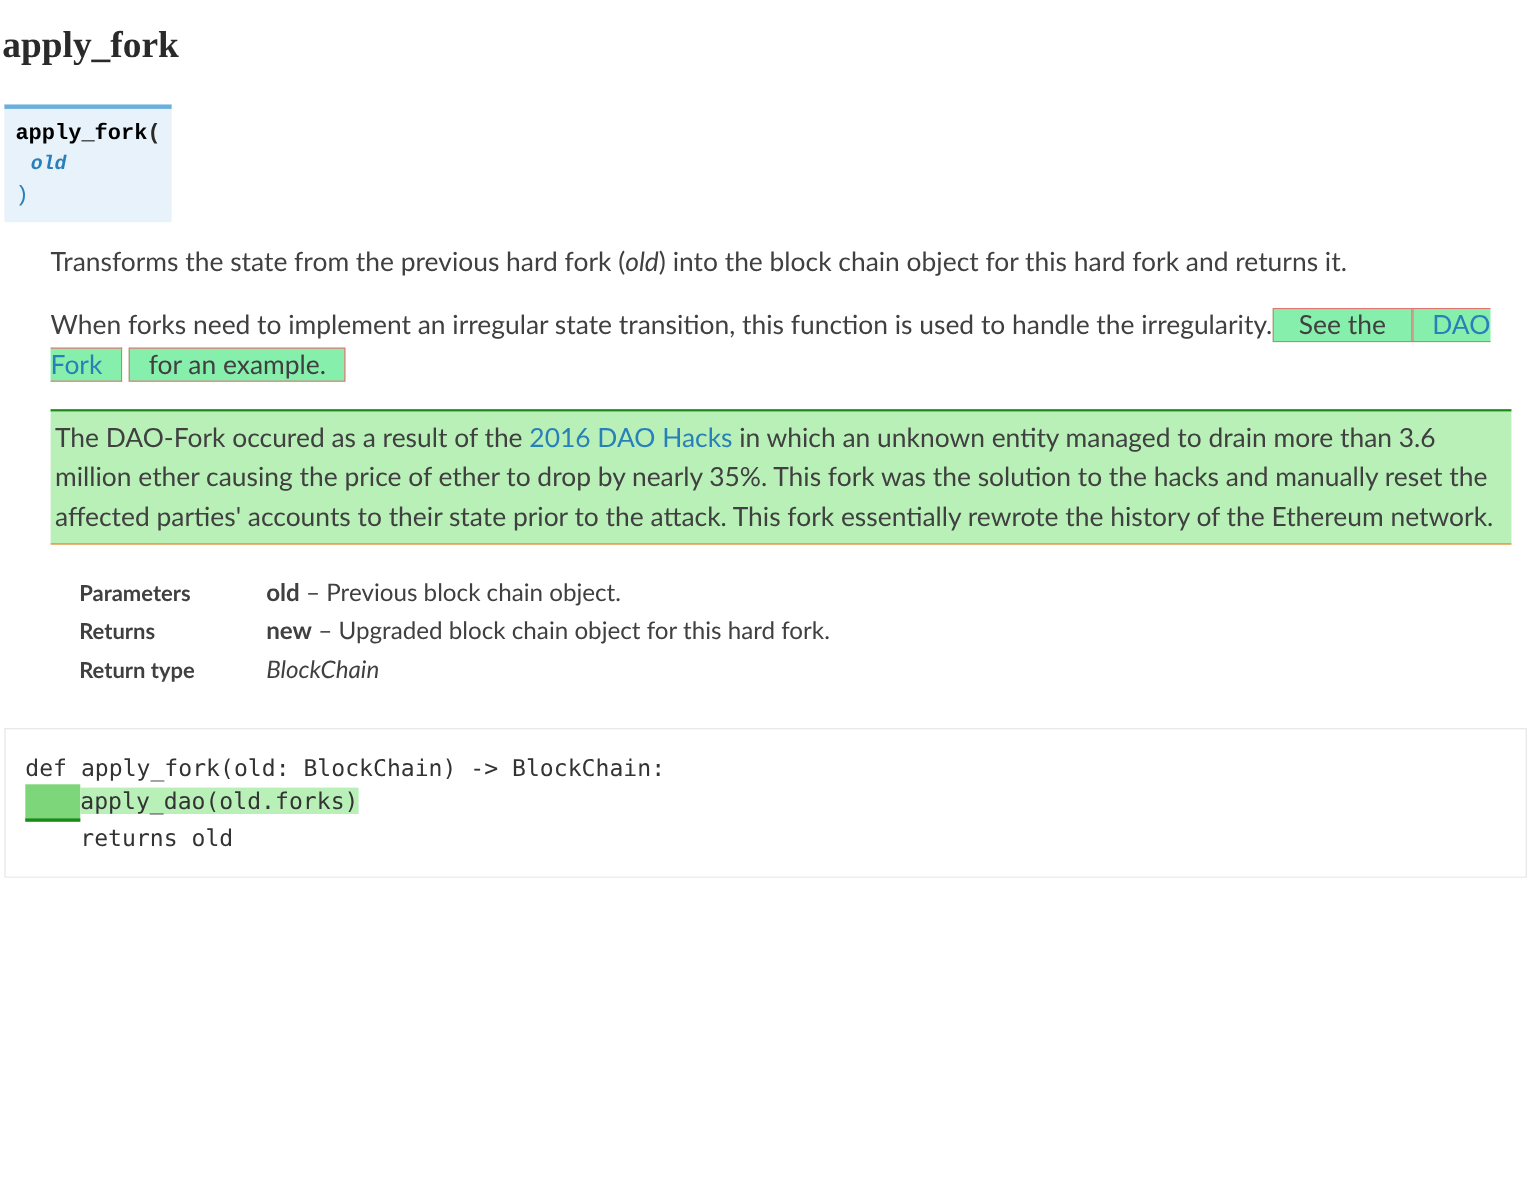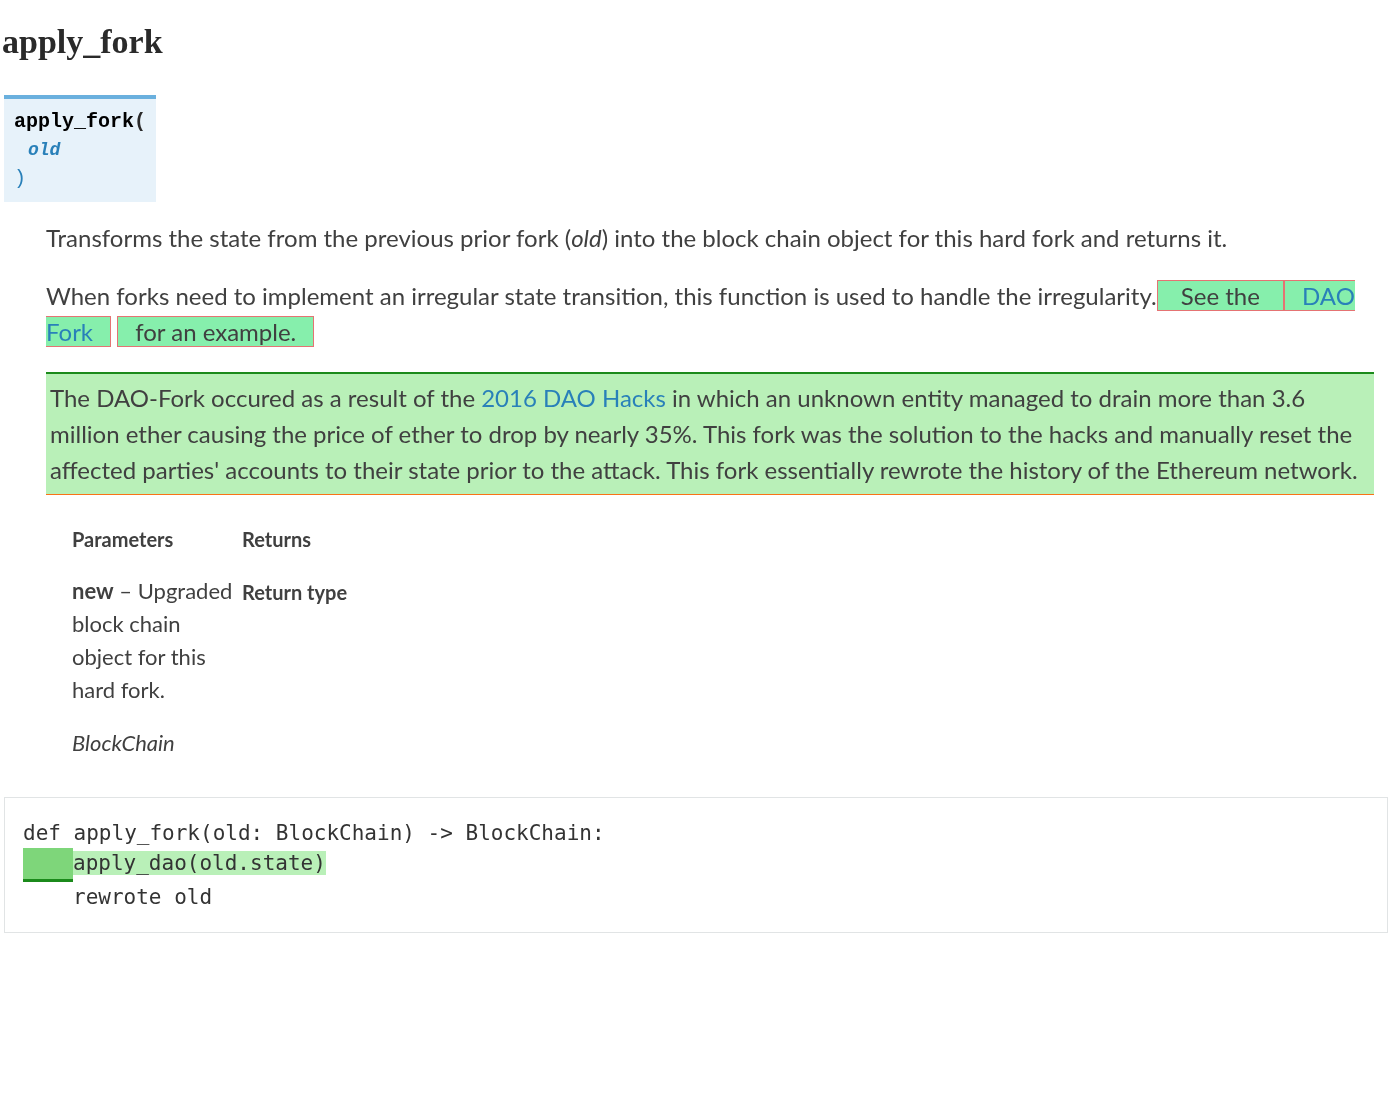--- a/index.html
+++ b/index.html
@@ -65,21 +65,21 @@
   .diff-block {
     border-top: 2px solid #1b8a1b;
     border-bottom: 1px solid #f97316;
     background: #b9f0b8;
     padding: 6px 4px;
     margin-bottom: 26px;
   }
   .field-list {
     display: grid;
     grid-template-columns: 170px 1fr;
-    row-gap: 20px;
+    row-gap: 2px;
     margin-left: 26px;
     margin-bottom: 38px;
     font-size: 22px;
   }
   .field-name {
     font-weight: 700;
     font-size: 20px;
     padding-top: 3px;
   }
   .field-body strong { font-weight: 700; }
@@ -105,45 +105,48 @@
 
 <div class="sig-box">
   <span class="sig-name">apply_fork</span><span class="sig-paren">(</span>
   <span class="sig-param">old</span>
   <span class="sig-close">)</span>
 </div>
 
 <div class="content">
 
   <p>
-    <span>Transforms the state from the previous prior fork (</span><em>old</em><span>) into the block chain object for this hard fork and returns it.</span>
+    <span>Transforms the state from the previous hard fork (</span><em>old</em><span>) into the block chain object for this hard fork and returns it.</span>
   </p>
 
   <p>
     <span>When forks need to implement an irregular state transition, this function is used to handle the irregularity.</span><span class="mk-del"> See the </span> <span class="mk-del"><a>DAO Fork</a></span> <span class="mk-del"> for an example.</span>
   </p>
 
   <div class="diff-block">
     <span class="mk-add">The DAO-Fork occured as a result of the </span><a class="mk-add">2016 DAO Hacks</a><span class="mk-add"> in which an unknown entity managed to drain more than 3.6 million ether causing the price of ether to drop by nearly 35%. This fork was the solution to the hacks and manually reset the affected parties' accounts to their state prior to the attack. This fork essentially rewrote the history of the Ethereum network.</span>
   </div>
 
   <div class="field-list">
     <div class="field-name">Parameters</div>
+    <div class="field-body">
+      <strong>old</strong><span> – Previous block chain object.</span>
+    </div>
 
     <div class="field-name">Returns</div>
     <div class="field-body">
       <strong>new</strong><span> – Upgraded block chain object for this hard fork.</span>
     </div>
 
     <div class="field-name">Return type</div>
     <div class="field-body">
       <em>BlockChain</em>
     </div>
   </div>
 
 </div>
 
 <div class="code-block"><span>def apply_fork(old: BlockChain) -&gt; BlockChain:</span>
-<span class="code-indent mk-add-strong"> </span><span class="mk-add">apply_dao(old.state)</span>
-<span class="code-indent"> </span><span>rewrote old</span></div>
+<span class="code-indent mk-add-strong"> </span><span class="mk-add">apply_dao(old.forks)</span>
+<span class="code-indent"> </span><span>returns old</span></div>
 
 
 
 
 </body></html>

